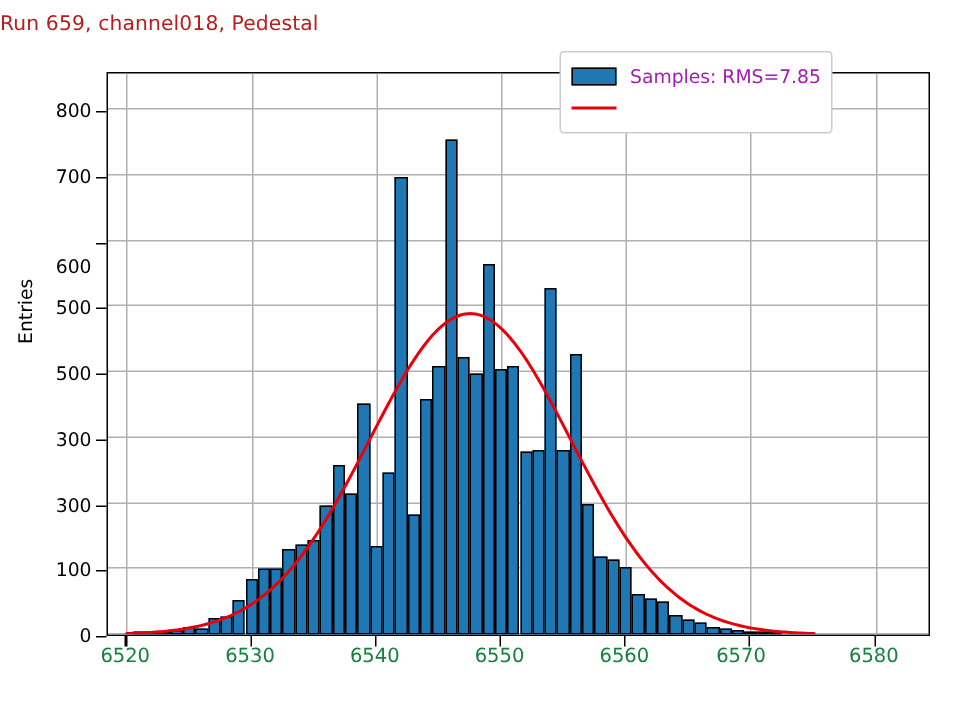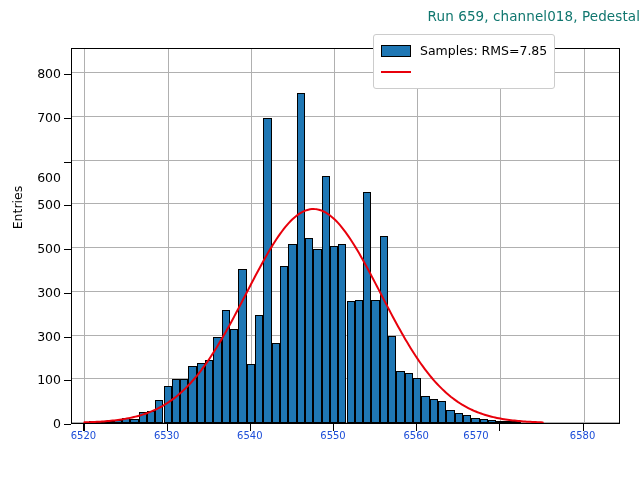--- a/index.html
+++ b/index.html
@@ -17,23 +17,23 @@
     position: relative;
     width: 640px;
     height: 480px;
     background: #ffffff;
   }
   #chart-title {
     position: absolute;
     left: 0;
     top: 8px;
     width: 640px;
-    text-align: right;
+    text-align: left;
     font-size: 13.5px;
-    color: #0f766e;
+    color: #b91c1c;
     letter-spacing: 0.1px;
   }
   
   #plot-area {
     position: absolute;
     left: 71px;
     top: 48px;
     width: 549px;
     height: 376px;
     border: 1.1px solid #000000;
@@ -72,22 +72,22 @@
     left: 64px;
     width: 7px;
     height: 1.1px;
     background: #000000;
   }
   .xtick-label {
     position: absolute;
     top: 430px;
     width: 80px;
     text-align: center;
-    font-size: 10px;
-    color: #1d4ed8;
+    font-size: 13px;
+    color: #15803d;
   }
   .xtick-mark {
     position: absolute;
     top: 424px;
     width: 1.1px;
     height: 7px;
     background: #000000;
   }
   #ylabel {
     position: absolute;
@@ -136,21 +136,21 @@
   }
   .legend-swatch-line {
     width: 30px;
     height: 0;
     border-top: 2px solid #e8000b;
     margin-right: 9px;
     flex: 0 0 auto;
   }
   .legend-text {
     font-size: 12.5px;
-    color: #000000;
+    color: #a21caf;
     white-space: nowrap;
   }
 </style>
 </head>
 <body>
 
 <div id="figure">
 
   <div id="chart-title">Run 659, channel018, Pedestal</div>
 
@@ -254,21 +254,21 @@
       <div class="xtick-label" style="left: 43.4773px;">6520</div>
       <div class="xtick-mark" style="left: 83.4773px;"></div>
       <div class="xtick-label" style="left: 126.659px; text-align: center;">6530</div>
       <div class="xtick-mark" style="left: 166.659px;"></div>
       <div class="xtick-label" style="left: 209.841px;">6540</div>
       <div class="xtick-mark" style="left: 249.841px;"></div>
       <div class="xtick-label" style="left: 293.023px;">6550</div>
       <div class="xtick-mark" style="left: 333.023px;"></div>
       <div class="xtick-label" style="left: 376.205px;">6560</div>
       <div class="xtick-mark" style="left: 416.205px;"></div>
-      <div class="xtick-label" style="left: 436px;">6570</div>
+      <div class="xtick-label" style="left: 454px;">6570</div>
       <div class="xtick-mark" style="left: 499.386px;"></div>
       <div class="xtick-label" style="left: 542.568px;">6580</div>
       <div class="xtick-mark" style="left: 582.568px;"></div>
     </div>
 
   <div id="ylabel">Entries</div>
 
   <div id="legend">
     <div class="legend-row">
       <span class="legend-swatch-patch"></span>

